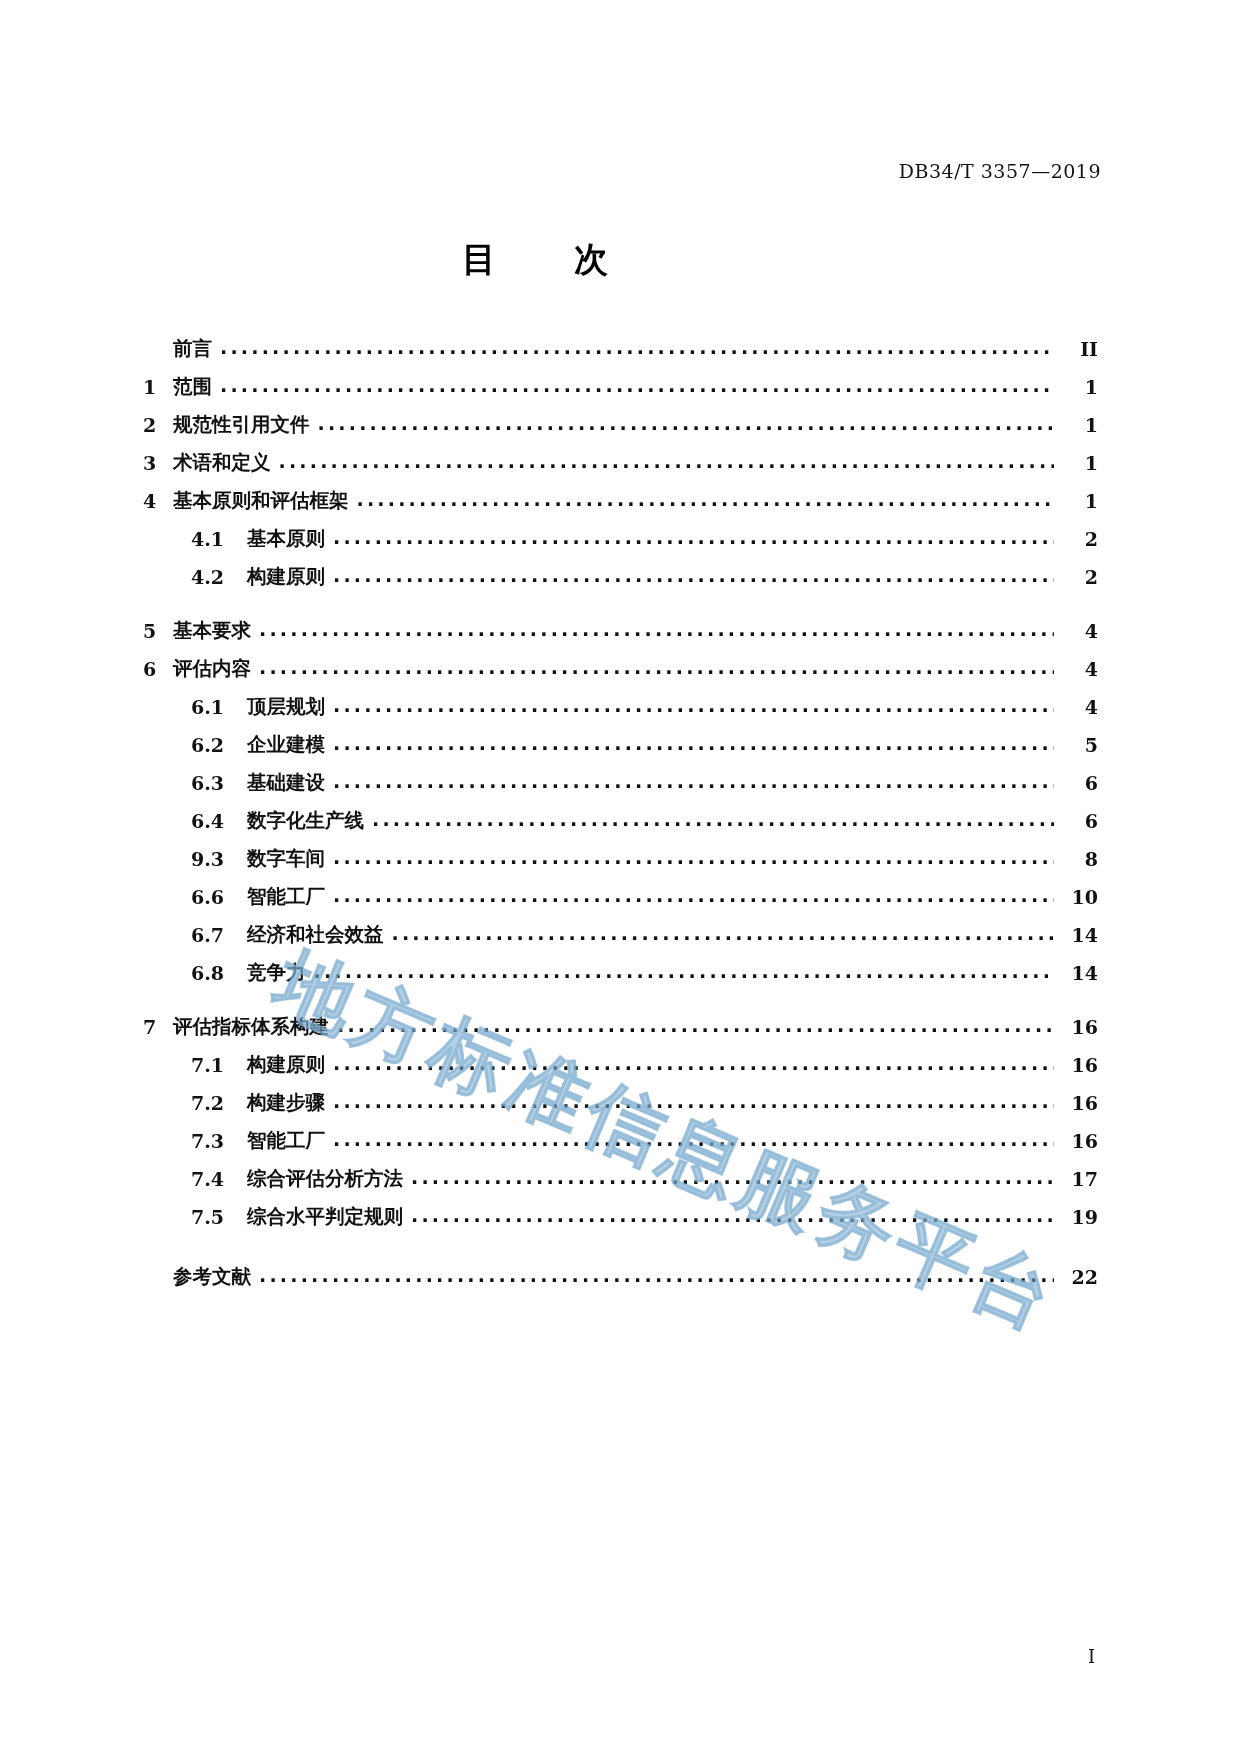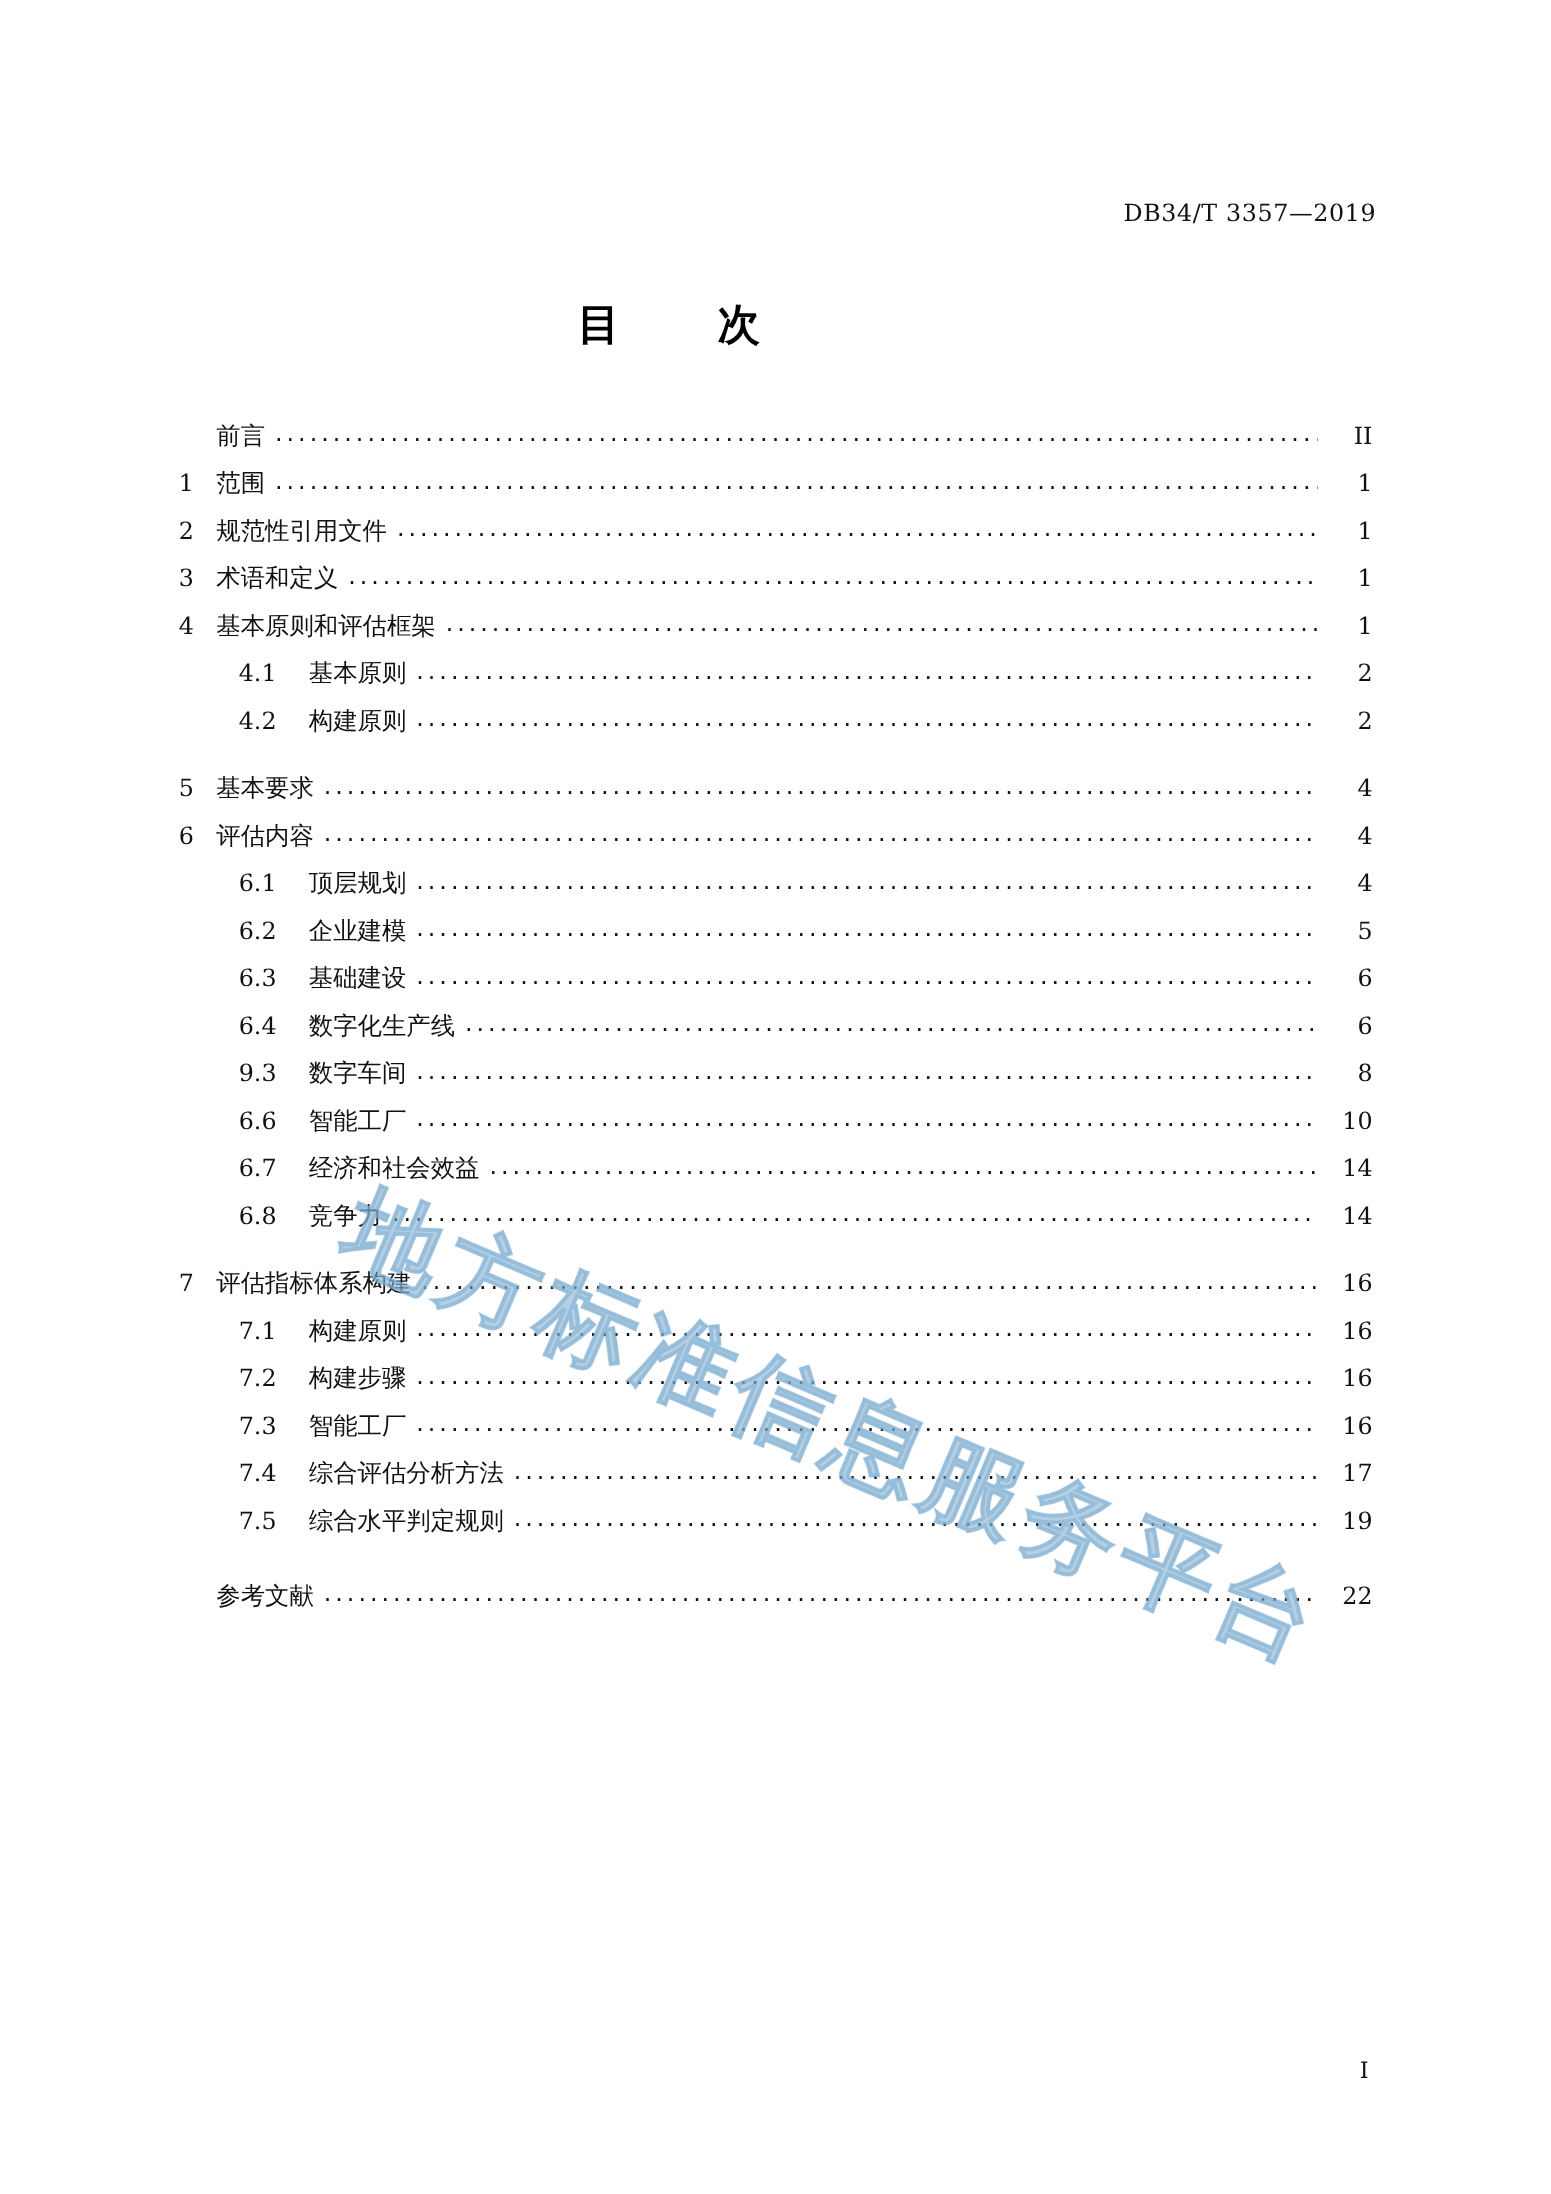--- a/index.html
+++ b/index.html
@@ -52,20 +52,21 @@
   }
 
   .toc-row {
     display: flex;
     align-items: flex-end;
     font-size: 19.5px;
     line-height: 38px;
     color: #111;
     font-family: "DejaVu Sans", "Liberation Sans", sans-serif;
     white-space: nowrap;
+    font-weight: bold;
   }
 
   .toc-row.gap-top { margin-top: 16px; }
   .toc-row.gap-top-lg { margin-top: 22px; }
 
   .toc-num {
     display: inline-block;
     font-family: "DejaVu Serif", "Liberation Serif", serif;
     font-size: 19px;
   }

